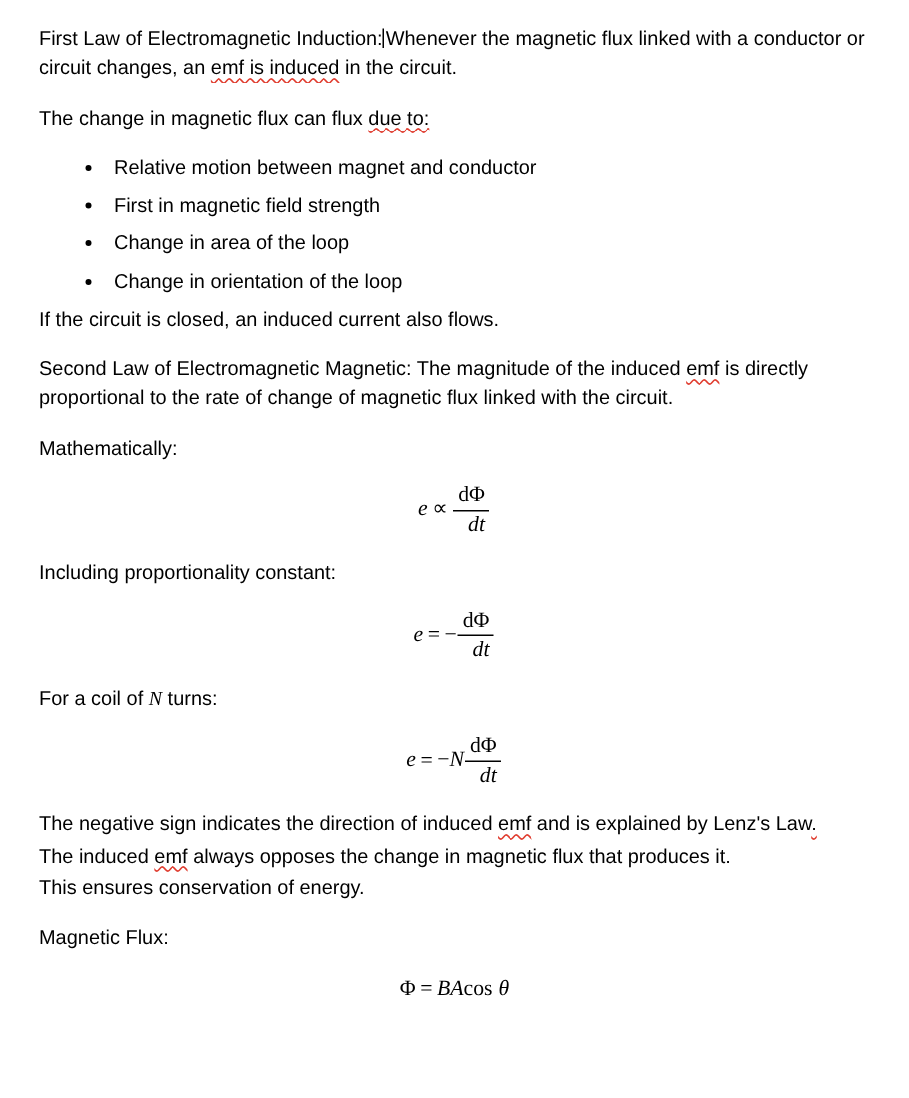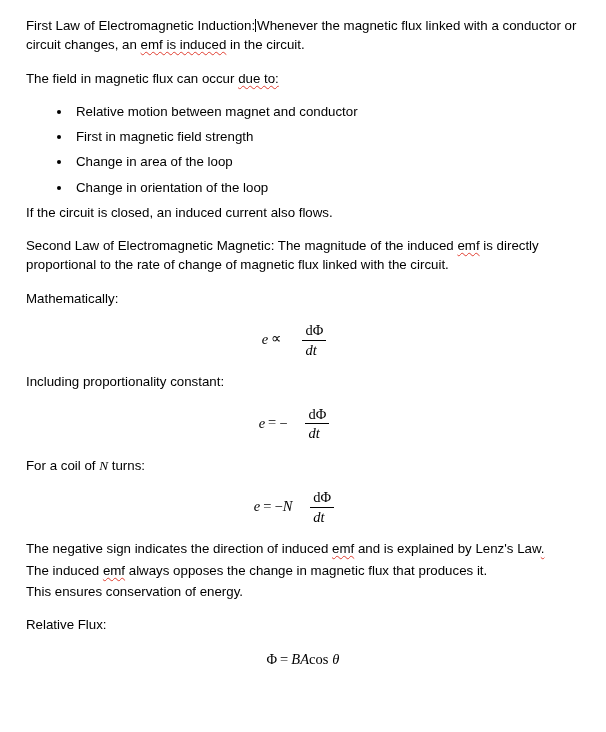--- a/index.html
+++ b/index.html
@@ -55,22 +55,22 @@
   .formula {
     text-align: center;
     margin: 12px 0 14px 0;
     font-family: "Liberation Serif", serif;
     font-style: italic;
     font-size: 14.5px;
   }
   .frac {
     display: inline-block;
     vertical-align: middle;
-    text-align: left;
-    margin: 0 18px;
+    text-align: right;
+    margin: 0 1px;
   }
   .frac .num {
     display: block;
     padding: 0 3px 1px 3px;
     border-bottom: 1px solid #000;
     line-height: 1.15;
   }
   .frac .den {
     display: block;
     padding: 1px 3px 0 3px;
@@ -82,21 +82,21 @@
   .phi { font-style: normal; }
 </style>
 </head>
 <body>
 
 <div class="page">
 
 
   <p class="para"><span>First Law of Electromagnetic Induction:</span><span class="caret"></span><span>Whenever the magnetic flux linked with a conductor or circuit changes, an </span><span class="spell">emf is induced</span><span> in the circuit.</span></p>
 
-  <p class="para"><span>The field in magnetic flux can occur </span><span class="spell">due to:</span></p>
+  <p class="para"><span>The change in magnetic flux can flux </span><span class="spell">due to:</span></p>
 
   <ul class="bullets">
     <li>Relative motion between magnet and conductor</li>
     <li>First in magnetic field strength</li>
     <li>Change in area of the loop</li>
     <li>Change in orientation of the loop</li>
   </ul>
 
   <p class="para">If the circuit is closed, an induced current also flows.</p>
 
@@ -129,19 +129,19 @@
     </span>
   </div>
 
 
   <p class="tight"><span>The negative sign indicates the direction of induced </span><span class="spell">emf</span><span> and is explained by Lenz's Law</span><span class="spell">.</span></p>
 
   <p class="tight"><span>The induced </span><span class="spell">emf</span><span> always opposes the change in magnetic flux that produces it.</span></p>
 
   <p class="para">This ensures conservation of energy.</p>
 
-  <p class="para">Relative Flux:</p>
+  <p class="para">Magnetic Flux:</p>
 
   <div class="formula">
     <span class="phi">Φ</span><span class="op">=</span><span>BA</span><span class="upr">cos</span><span style="padding-left:4px;">θ</span>
   </div>
 
 </div>
 
 </body></html>

